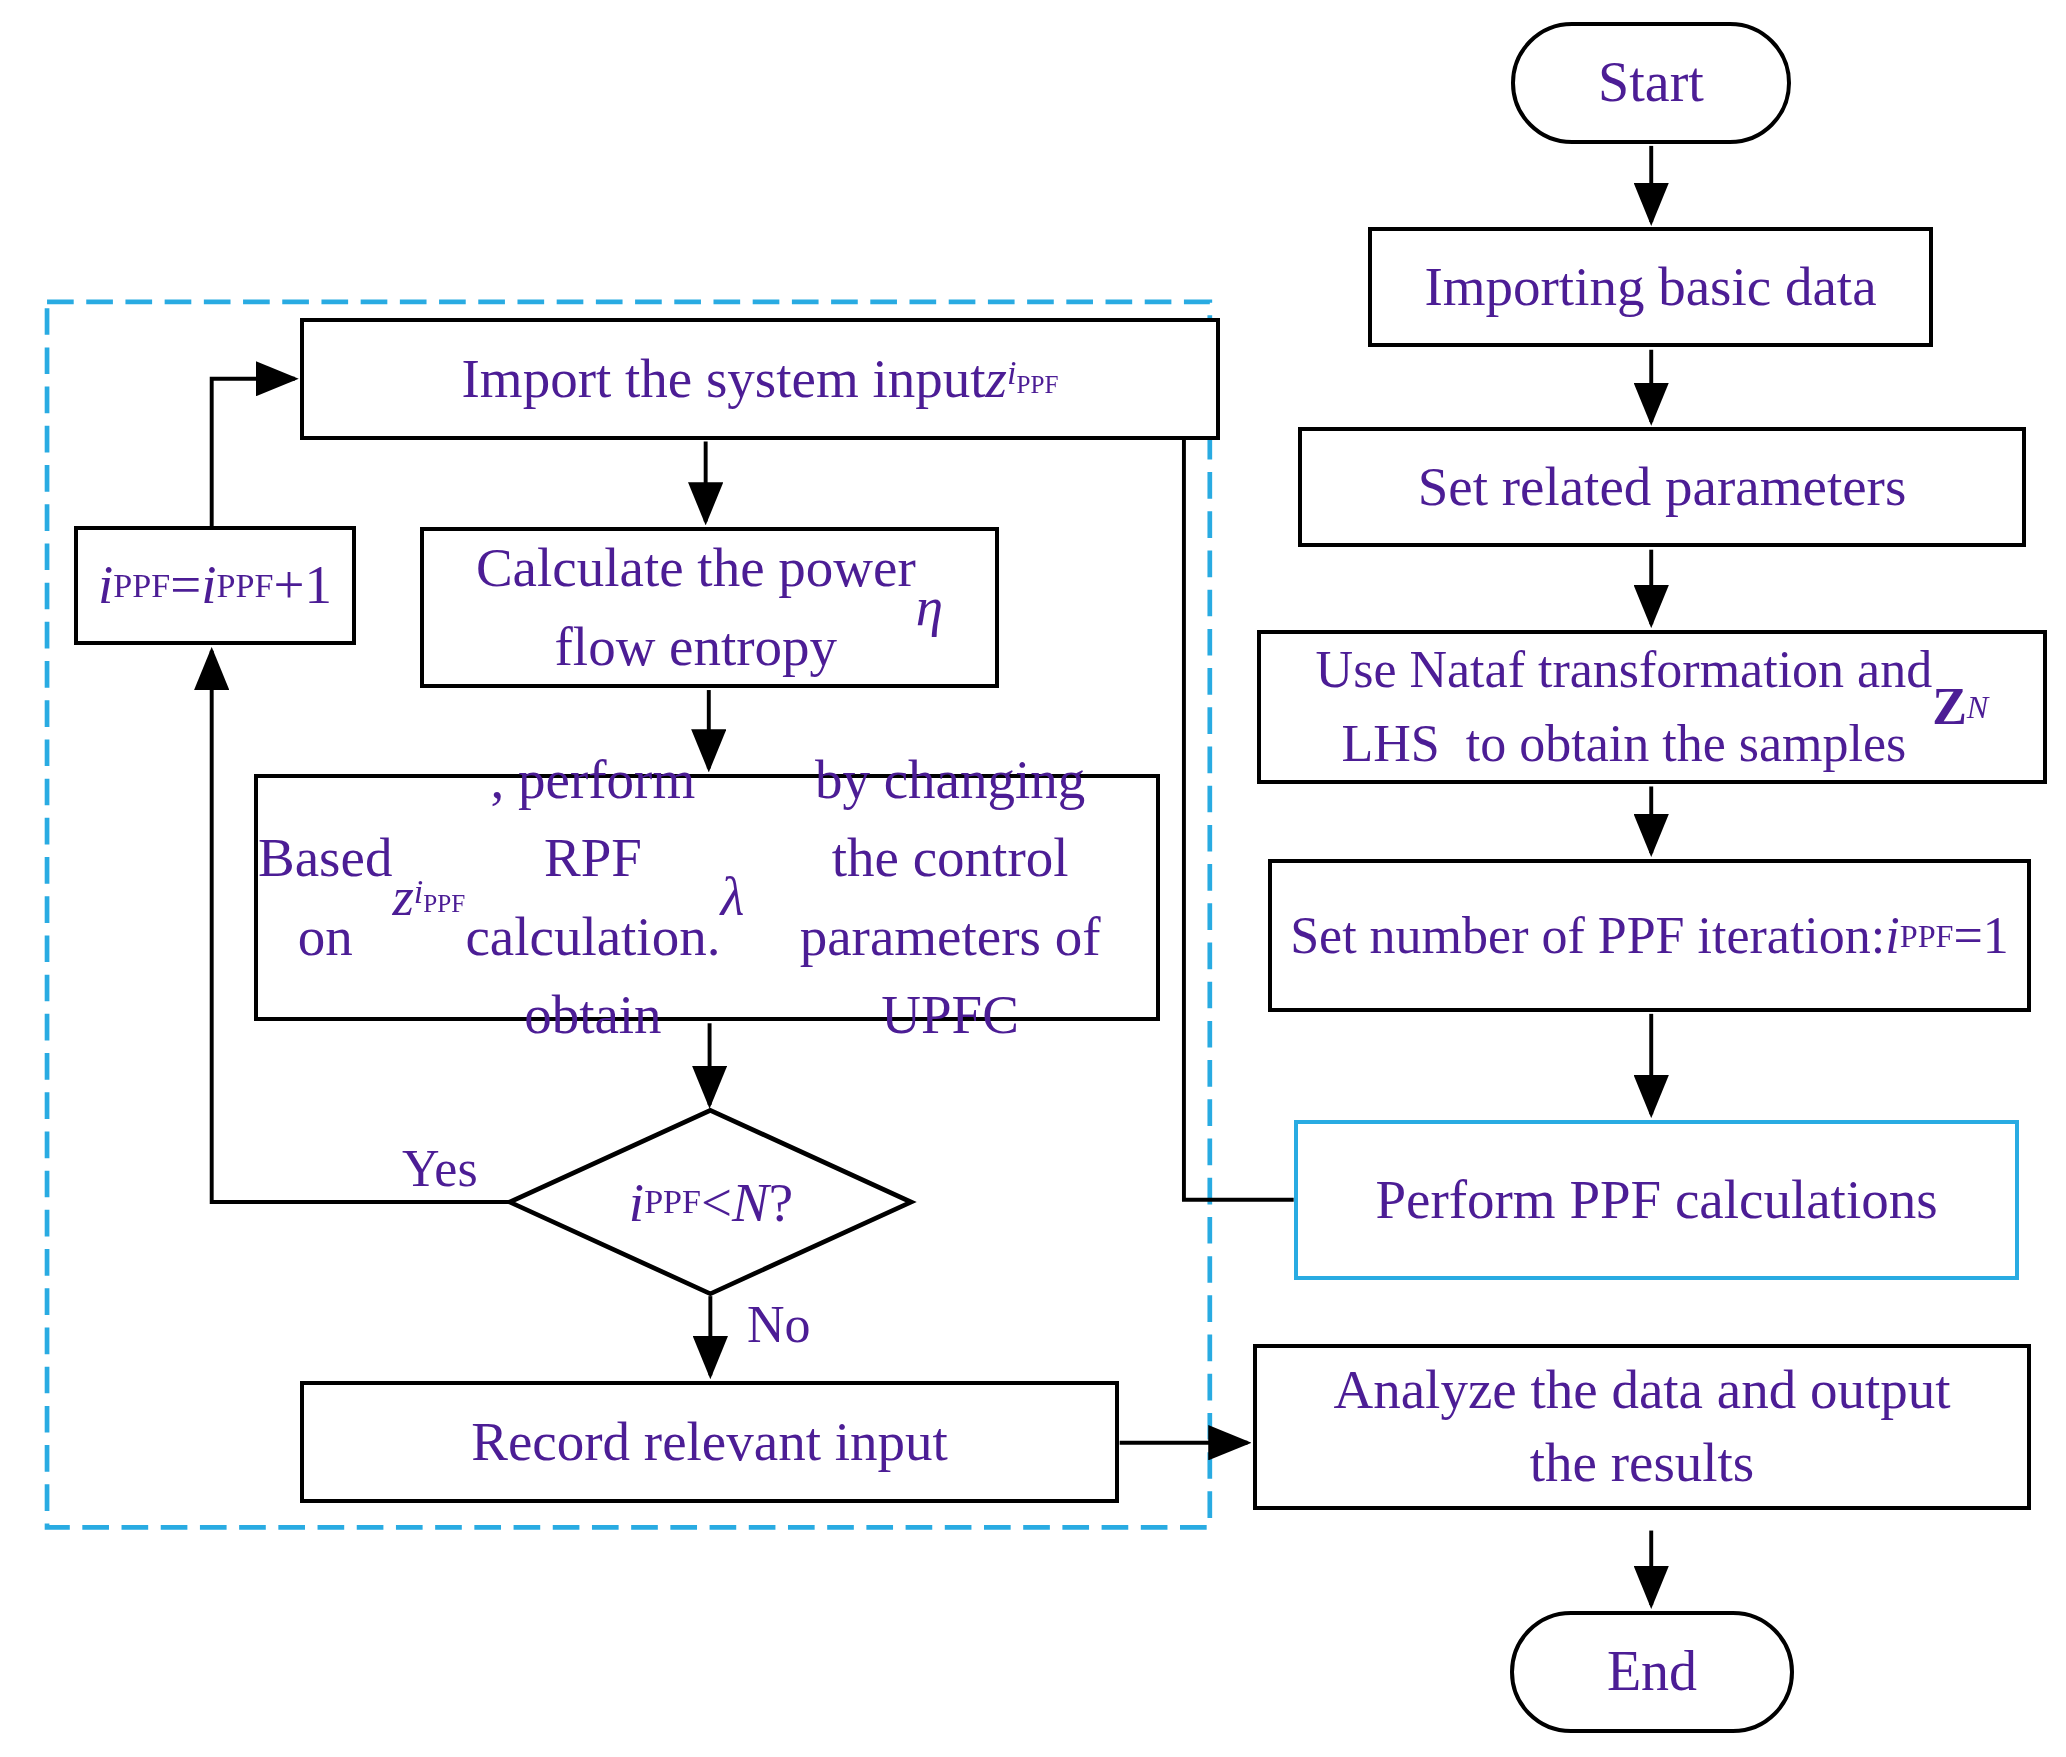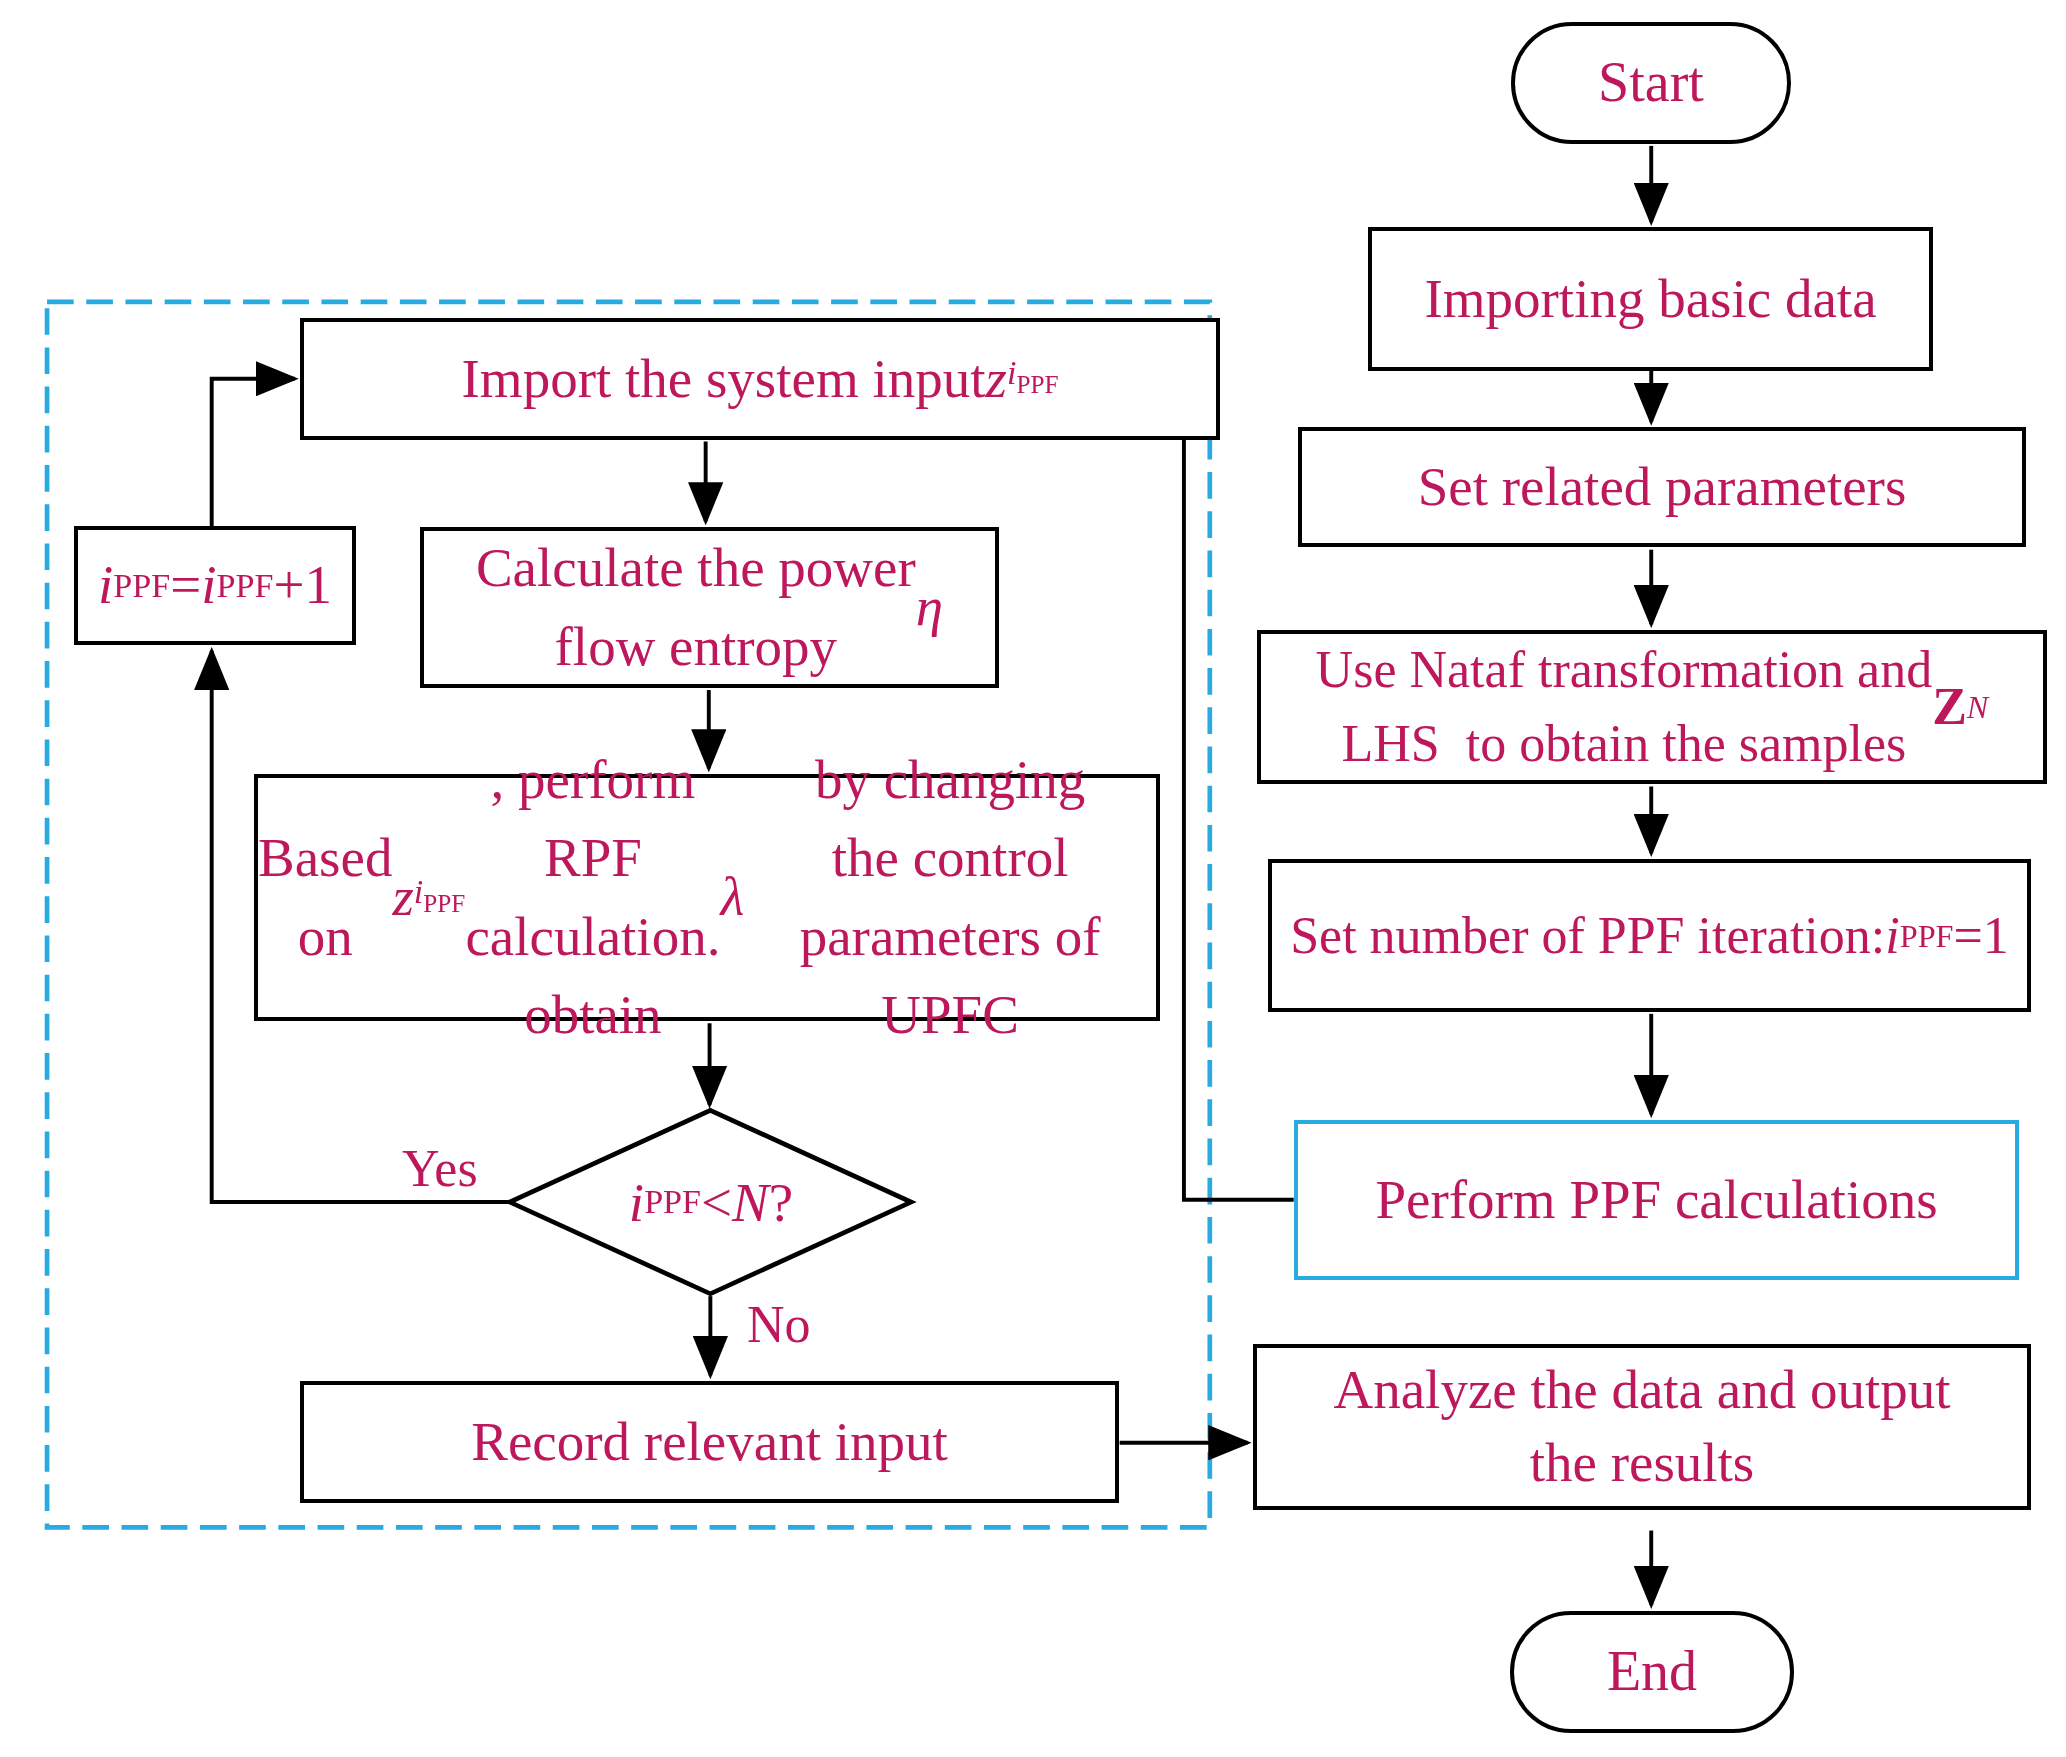--- a/index.html
+++ b/index.html
@@ -1,21 +1,21 @@
 <!DOCTYPE html>
 <html style="--accent: #29ABE2;font-size:12.5px"><head>
 <meta charset="utf-8">
 <style>
   html,body{margin:0;padding:0;background:#fff;}
   .canvas{
     position:relative;
     width:2066px;height:1758px;
     background:#fff;
     font-family:"Liberation Serif", serif;
-    color:#be185d;
+    color:#4c1d95;
     overflow:hidden;
   }
   .layer{position:absolute;left:0;top:0;}
   .node{
     position:absolute;
     box-sizing:border-box;
     background:#fff;
     border:4.7px solid #000;
     display:flex;
     align-items:center;
@@ -77,21 +77,21 @@
 
     <path d="M1650 1530 H 1510 V 483 H 1420" stroke="#000" stroke-width="5" fill="none" marker-end="url(#arrow)"></path>
 
     <path d="M1428 1840 H 1591" stroke="#000" stroke-width="5" fill="none" marker-end="url(#arrow)"></path>
 
     <polygon points="906,1416 1162,1533 906,1650 650,1533" fill="#fff" stroke="#000" stroke-width="6"></polygon>
   </svg>
 
   <div class="node stadium" style="left:1511px;top:22px;width:280px;height:122px;">Start</div>
 
-  <div class="node" style="left:1368px;top:227px;width:565px;height:144px;">Importing basic data</div>
+  <div class="node" style="left:1368px;top:227px;width:565px;height:120px;">Importing basic data</div>
 
   <div class="node" style="left:1290px;top:427px;width:728px;height:120px;margin-left:8px;">Set related parameters</div>
 
   <div class="node fs66 lh-tall" style="left:1257px;top:630px;width:790px;height:154px;">Use Nataf transformation and<br>LHS&nbsp; to obtain the samples <b>Z</b><sub><i>N</i></sub></div>
 
   <div class="node fs66 lh-tall" style="left:1268px;top:859px;width:763px;height:153px;">Set number of PPF iteration:<br><i>i</i><sub>PPF</sub>=1</div>
 
   <div class="node accent-border" style="left:1294px;top:1120px;width:725px;height:160px;">Perform PPF calculations</div>
 
   <div class="node" style="left:1253px;top:1344px;width:778px;height:166px;">Analyze the data and output<br>the results</div>

